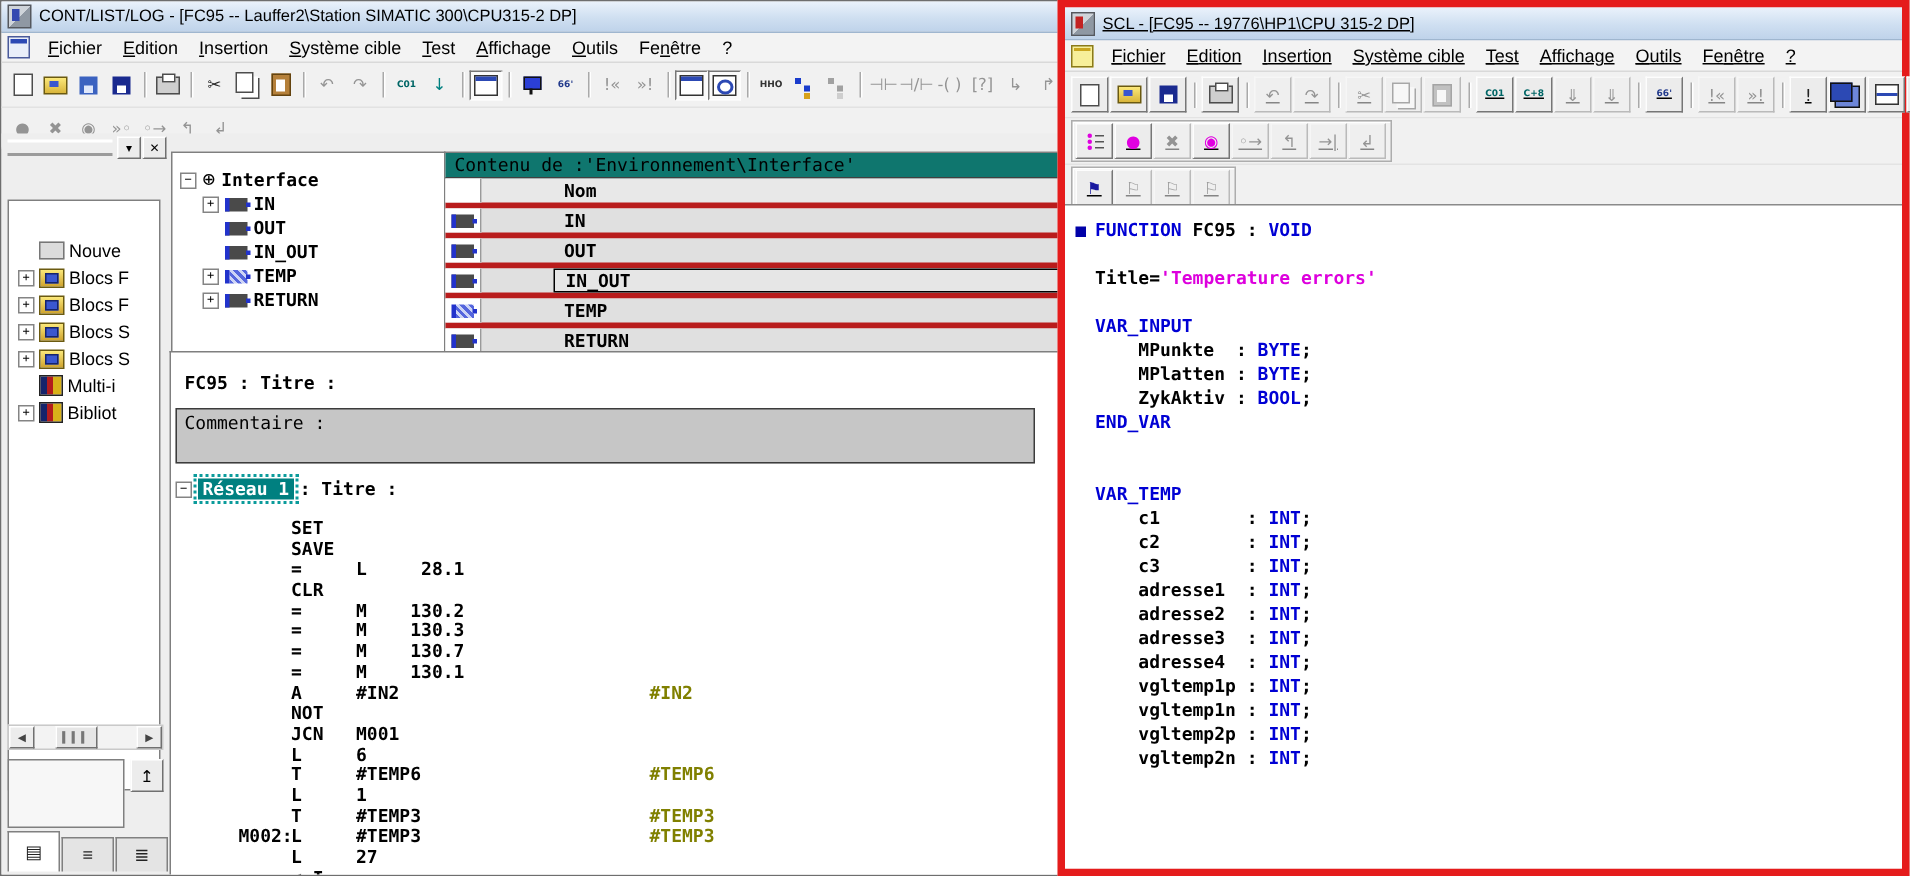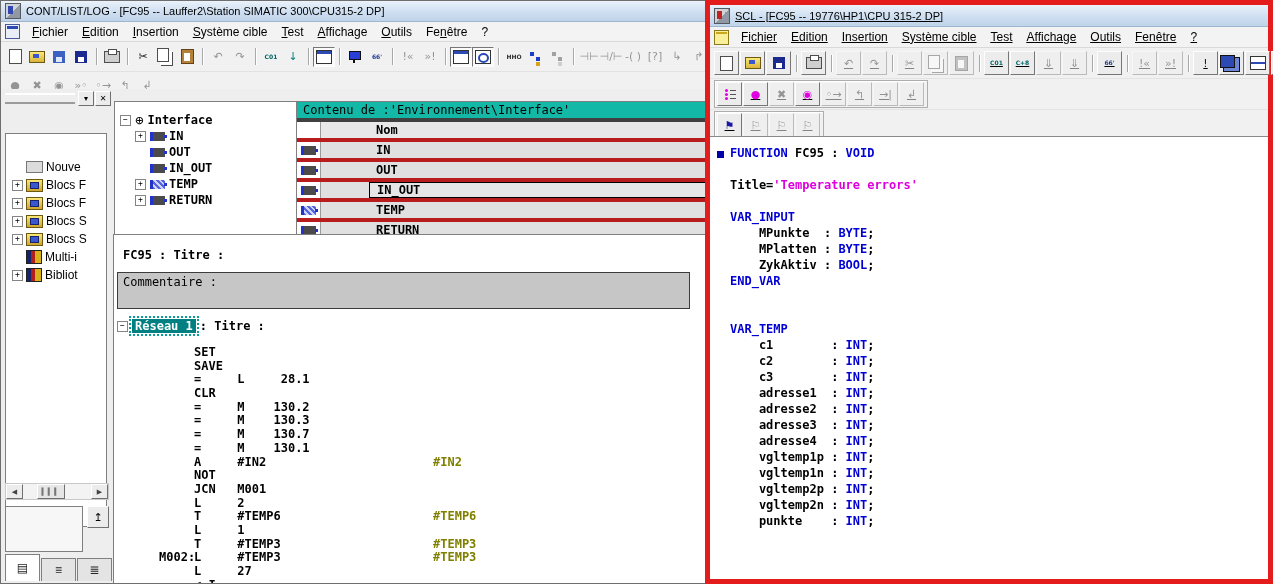--- a/index.html
+++ b/index.html
@@ -98,21 +98,21 @@
   .ifacepane{position:absolute;left:113px;top:12px;width:181px;height:133px;background:#fff;border:1px solid #7f7f7f;
     font:bold 12px "DejaVu Sans Mono",monospace;padding-top:10px;}
   .trow{display:flex;align-items:center;height:16px;gap:4px;white-space:nowrap;}
   .trow.root{padding-left:5px;}
   .trow.child{padding-left:20px;}
   .ifroot-ic{font-size:14px;font-weight:normal;}
   .vic{width:12px;height:9px;background:#4a4a4a;border-left:3px solid #2233cc;position:relative;flex:0 0 auto;}
   .vic::after{content:"";position:absolute;right:-2px;top:3px;width:3px;height:3px;background:#2233cc;}
   .vic.temp{background:repeating-linear-gradient(45deg,#5566dd 0 2px,#cdd4f5 2px 4px);}
   .contentpane{position:absolute;left:295px;top:12px;width:414px;height:133px;background:#fff;border:1px solid #7f7f7f;border-right:none;}
-  .cp-header{height:15px;background:#14b8a6;border-bottom:4px solid #404040;
+  .cp-header{height:15px;background:#0f766e;border-bottom:1px solid #404040;
     font:12px "DejaVu Sans Mono",monospace;padding:1px 0 0 6px;white-space:nowrap;}
   .cp-row{display:flex;height:16px;border-bottom:4px solid #b91c1c;background:#e0e0e0;gap:48px;}
   .cp-row.hdr{background:#e8e8e8;}
   .cp-icell{width:23px;background:#fff;border-right:1px solid #9a9a9a;display:flex;align-items:center;justify-content:center;}
   .cp-name{flex:1;font:bold 12px "DejaVu Sans Mono",monospace;padding:1px 0 0 7px;}
   .cp-row.sel .cp-name{border:1px solid #000;background:#e6e6e6;padding-top:0;}
   
   .editor{position:absolute;left:112px;top:145px;right:0;bottom:0;background:#fff;border:1px solid #7f7f7f;border-right:none;border-bottom:none;
     font:bold 12px "DejaVu Sans Mono",monospace;color:#000;overflow:hidden;}
   .ed-title{margin:13px 0 0 9px;}
@@ -424,21 +424,21 @@
           <div class="stl"><span class="stl-lbl"></span><span class="stl-op">SAVE</span></div>
           <div class="stl"><span class="stl-lbl"></span><span class="stl-op">=     L     28.1</span></div>
           <div class="stl"><span class="stl-lbl"></span><span class="stl-op">CLR</span></div>
           <div class="stl"><span class="stl-lbl"></span><span class="stl-op">=     M    130.2</span></div>
           <div class="stl"><span class="stl-lbl"></span><span class="stl-op">=     M    130.3</span></div>
           <div class="stl"><span class="stl-lbl"></span><span class="stl-op">=     M    130.7</span></div>
           <div class="stl"><span class="stl-lbl"></span><span class="stl-op">=     M    130.1</span></div>
           <div class="stl"><span class="stl-lbl"></span><span class="stl-op">A     #IN2</span><span class="stl-cmt">#IN2</span></div>
           <div class="stl"><span class="stl-lbl"></span><span class="stl-op">NOT</span></div>
           <div class="stl"><span class="stl-lbl"></span><span class="stl-op">JCN   M001</span></div>
-          <div class="stl"><span class="stl-lbl"></span><span class="stl-op">L     2</span></div>
+          <div class="stl"><span class="stl-lbl"></span><span class="stl-op">L     6</span></div>
           <div class="stl"><span class="stl-lbl"></span><span class="stl-op">T     #TEMP6</span><span class="stl-cmt">#TEMP6</span></div>
           <div class="stl"><span class="stl-lbl"></span><span class="stl-op">L     1</span></div>
           <div class="stl"><span class="stl-lbl"></span><span class="stl-op">T     #TEMP3</span><span class="stl-cmt">#TEMP3</span></div>
           <div class="stl"><span class="stl-lbl">M002:</span><span class="stl-op">L     #TEMP3</span><span class="stl-cmt">#TEMP3</span></div>
           <div class="stl"><span class="stl-lbl"></span><span class="stl-op">L     27</span></div>
           <div class="stl"><span class="stl-lbl"></span><span class="stl-op">&lt;=I</span></div>
         </div>
     </div>
   </div>
 </div>
@@ -592,16 +592,15 @@
         <div class="sclline">    c2        : <span class="kw">INT</span>;</div>
         <div class="sclline">    c3        : <span class="kw">INT</span>;</div>
         <div class="sclline">    adresse1  : <span class="kw">INT</span>;</div>
         <div class="sclline">    adresse2  : <span class="kw">INT</span>;</div>
         <div class="sclline">    adresse3  : <span class="kw">INT</span>;</div>
         <div class="sclline">    adresse4  : <span class="kw">INT</span>;</div>
         <div class="sclline">    vgltemp1p : <span class="kw">INT</span>;</div>
         <div class="sclline">    vgltemp1n : <span class="kw">INT</span>;</div>
         <div class="sclline">    vgltemp2p : <span class="kw">INT</span>;</div>
         <div class="sclline">    vgltemp2n : <span class="kw">INT</span>;</div>
-        <div class="sclline">    punkte    : <span class="kw">INT</span>;</div>
       </div>
   </div>
 </div>
 
 </body></html>

